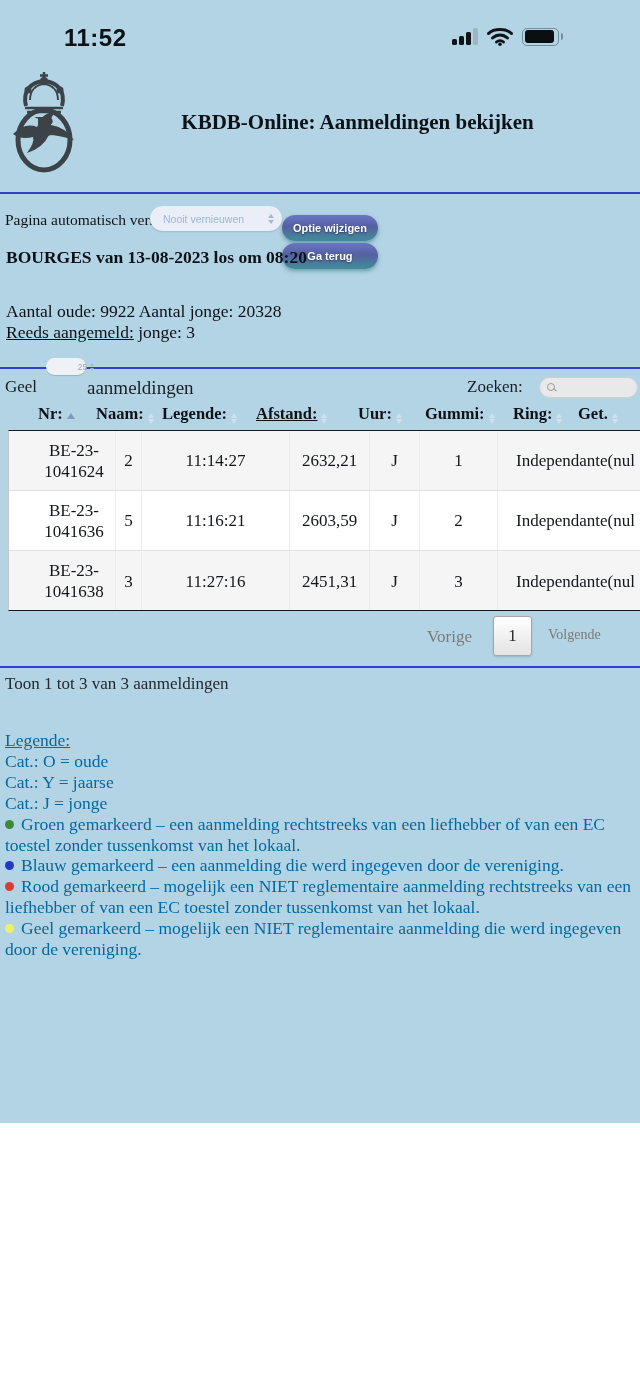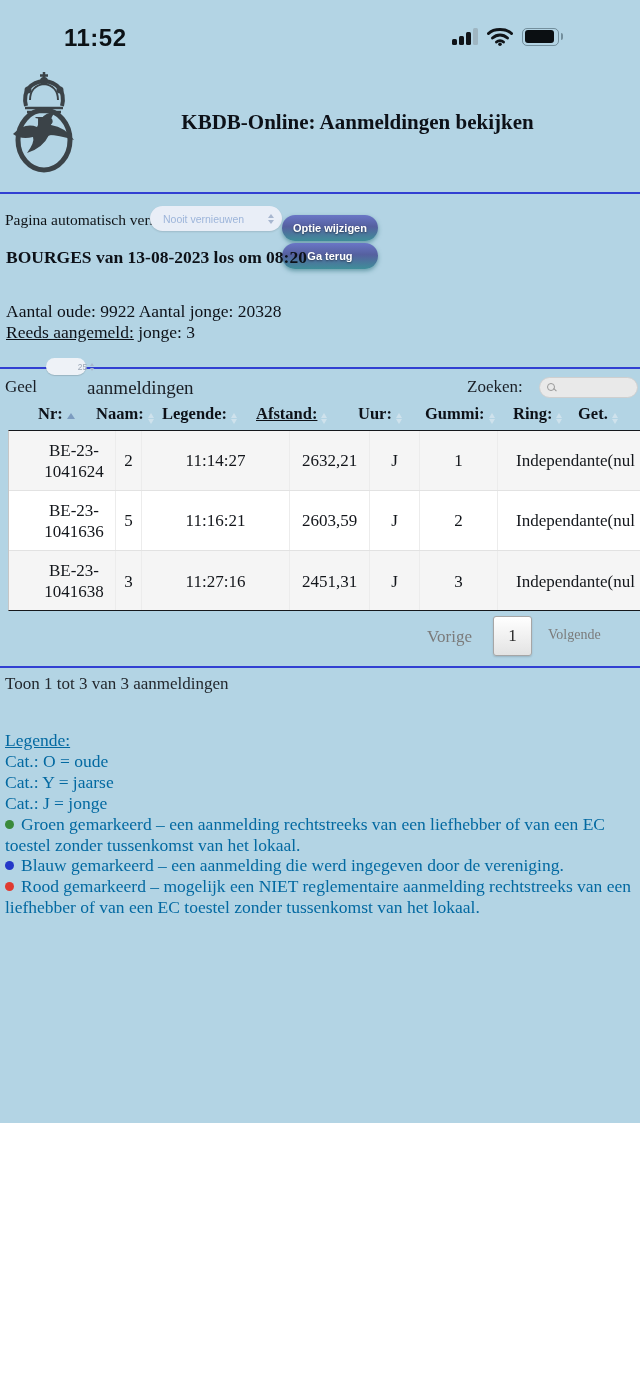--- a/index.html
+++ b/index.html
@@ -267,20 +267,21 @@
   <div class="hr-blue" style="top: 666px; background: rgb(50, 64, 210);"></div>
 
   <div class="legend">
     <div><span class="u">Legende: </span></div>
     <div>Cat.: O = oude</div>
     <div>Cat.: Y = jaarse</div>
     <div>Cat.: J = jonge</div>
     <div><span class="bullet" style="background: rgb(58, 138, 58);"></span><span>Groen gemarkeerd – een aanmelding rechtstreeks van een liefhebber of van een EC toestel zonder tussenkomst van het lokaal.</span></div>
     <div><span class="bullet" style="background: rgb(36, 56, 200);"></span><span>Blauw gemarkeerd – een aanmelding die werd ingegeven door de vereniging.</span></div>
     <div><span class="bullet" style="background: rgb(223, 58, 48);"></span><span>Rood gemarkeerd – mogelijk een NIET reglementaire aanmelding rechtstreeks van een liefhebber of van een EC toestel zonder tussenkomst van het lokaal.</span></div>
+    <div><span class="bullet" style="background: rgb(239, 239, 106);"></span><span>Geel gemarkeerd – mogelijk een NIET reglementaire aanmelding die werd ingegeven door de vereniging.</span></div>
   </div>
 
   <div class="browser">
     <div class="url-bar">
       <span class="size-ctl">大小</span>
       <span class="url-center">
         <span class="lock">
             <span class="shackle"></span>
             <span class="body"></span>
           </span>

